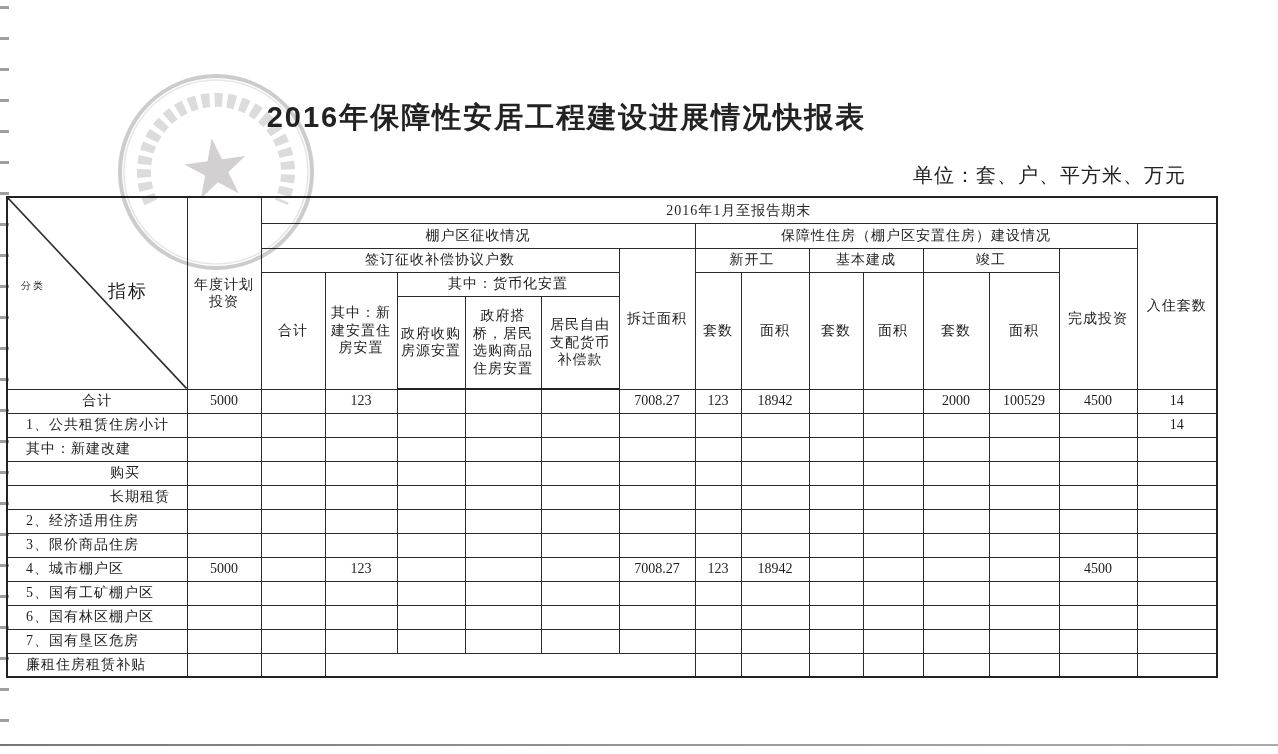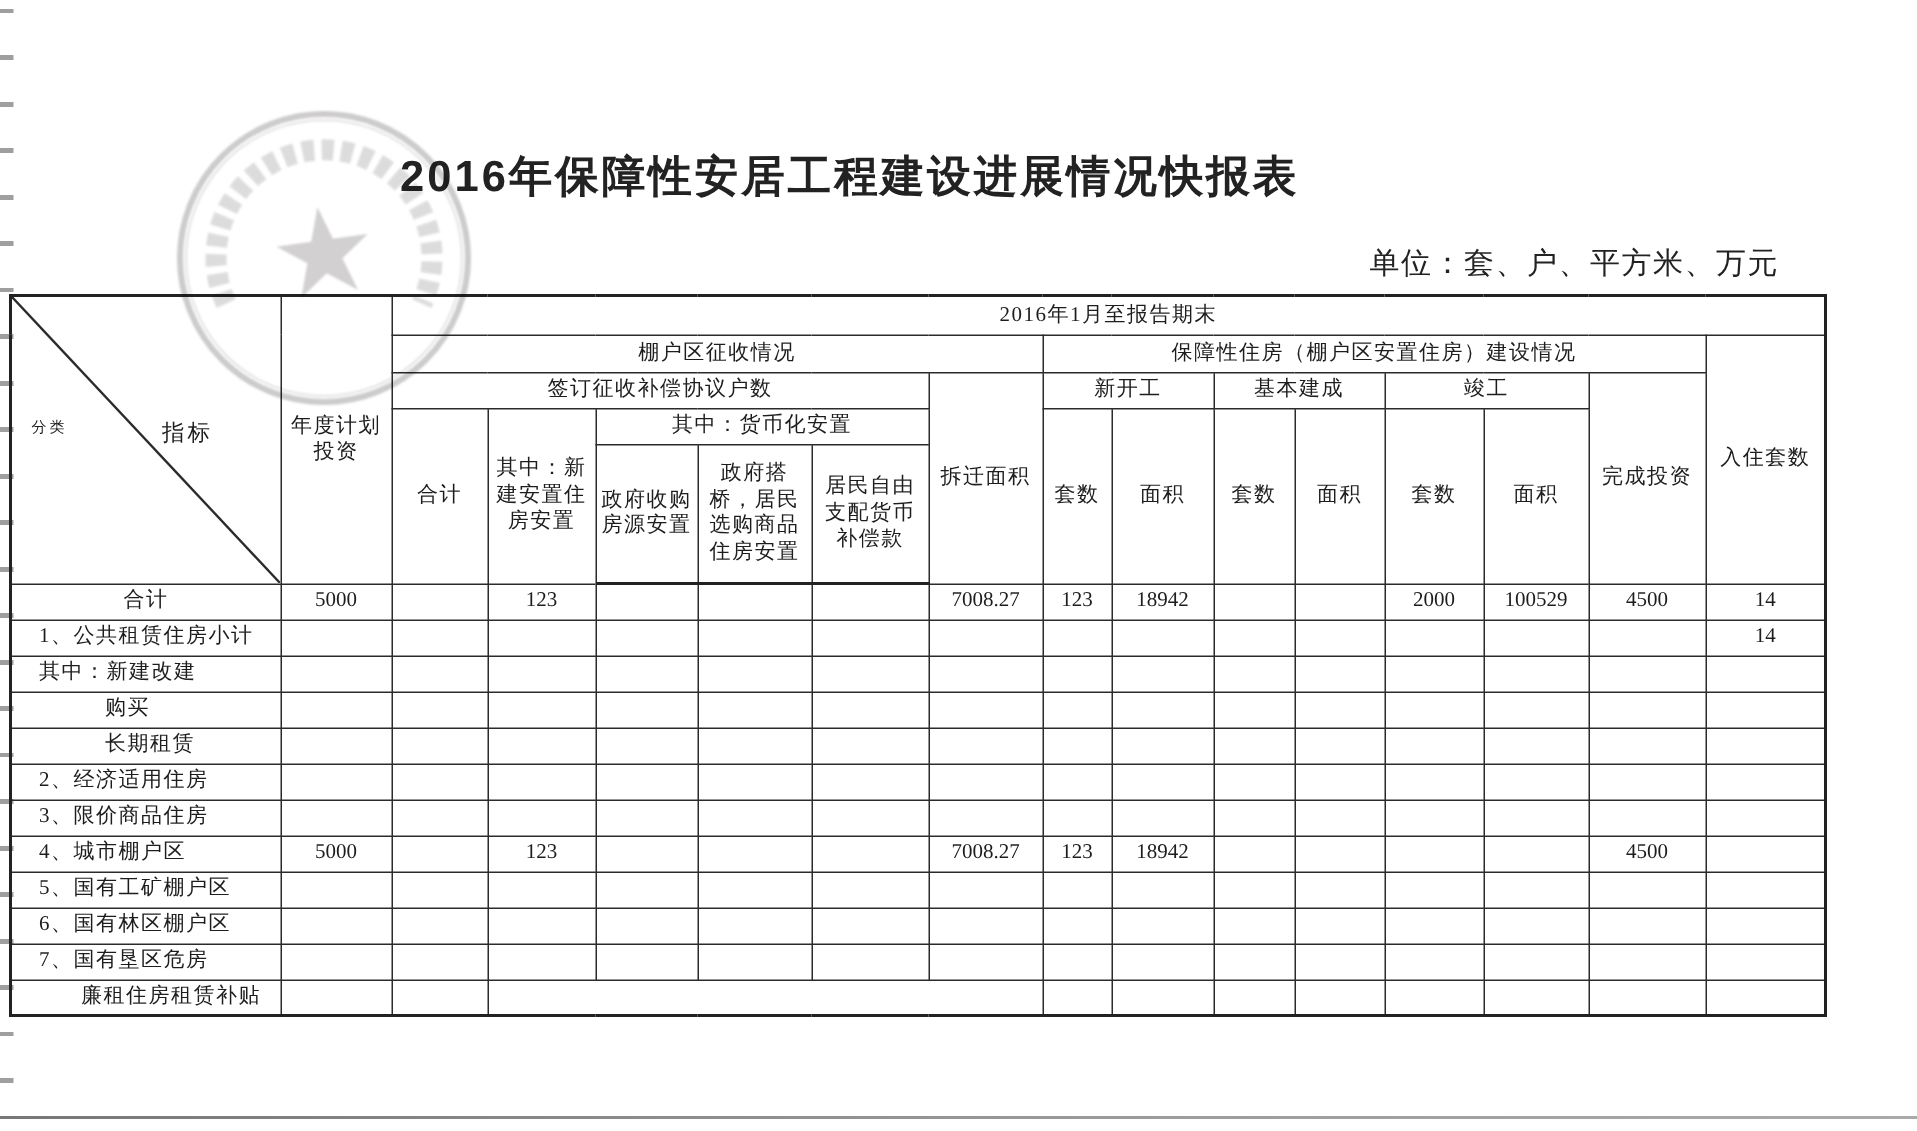--- a/index.html
+++ b/index.html
@@ -60,27 +60,27 @@
   thead tr.hr2{height:25px;}
   thead tr.hr3{height:24px;}
   thead tr.hr4{height:24px;}
   thead tr.hr5{height:93px;}
   thead td{letter-spacing:1px;}
   thead tr.hr5 td{border-bottom:2px solid #222;}
   td.span-bottom{border-bottom:2px solid #222;}
   tbody tr{height:24px;}
   tbody td.rowlabel{text-align:left;padding-left:18px;letter-spacing:1px;}
   tbody td.rowlabel.c{text-align:center;padding-left:2px;}
-  tbody td.rowlabel.ind1{padding-left:46px;}
-  tbody td.rowlabel.ind2{padding-left:62px;}
+  tbody td.rowlabel.ind1{padding-left:18px;}
+  tbody td.rowlabel.ind2{padding-left:102px;}
   
   td.corner{position:relative;padding:0;}
   td.corner svg{position:absolute;left:0;top:0;width:100%;height:100%;}
   td.corner .bl{position:absolute;left:13px;top:82px;font-size:10px;letter-spacing:2px;}
-  td.corner .tr{position:absolute;left:100px;top:82px;font-size:15px;letter-spacing:2px;}
+  td.corner .tr{position:absolute;left:100px;top:82px;font-size:18px;letter-spacing:2px;}
 </style>
 </head>
 <body>
 
 <div class="edge-marks"></div>
 <div class="bottom-scan-line"></div>
 
 <div class="title">2016年保障性安居工程建设进展情况快报表</div>
 <div class="unit-note">单位：套、户、平方米、万元</div>
 

